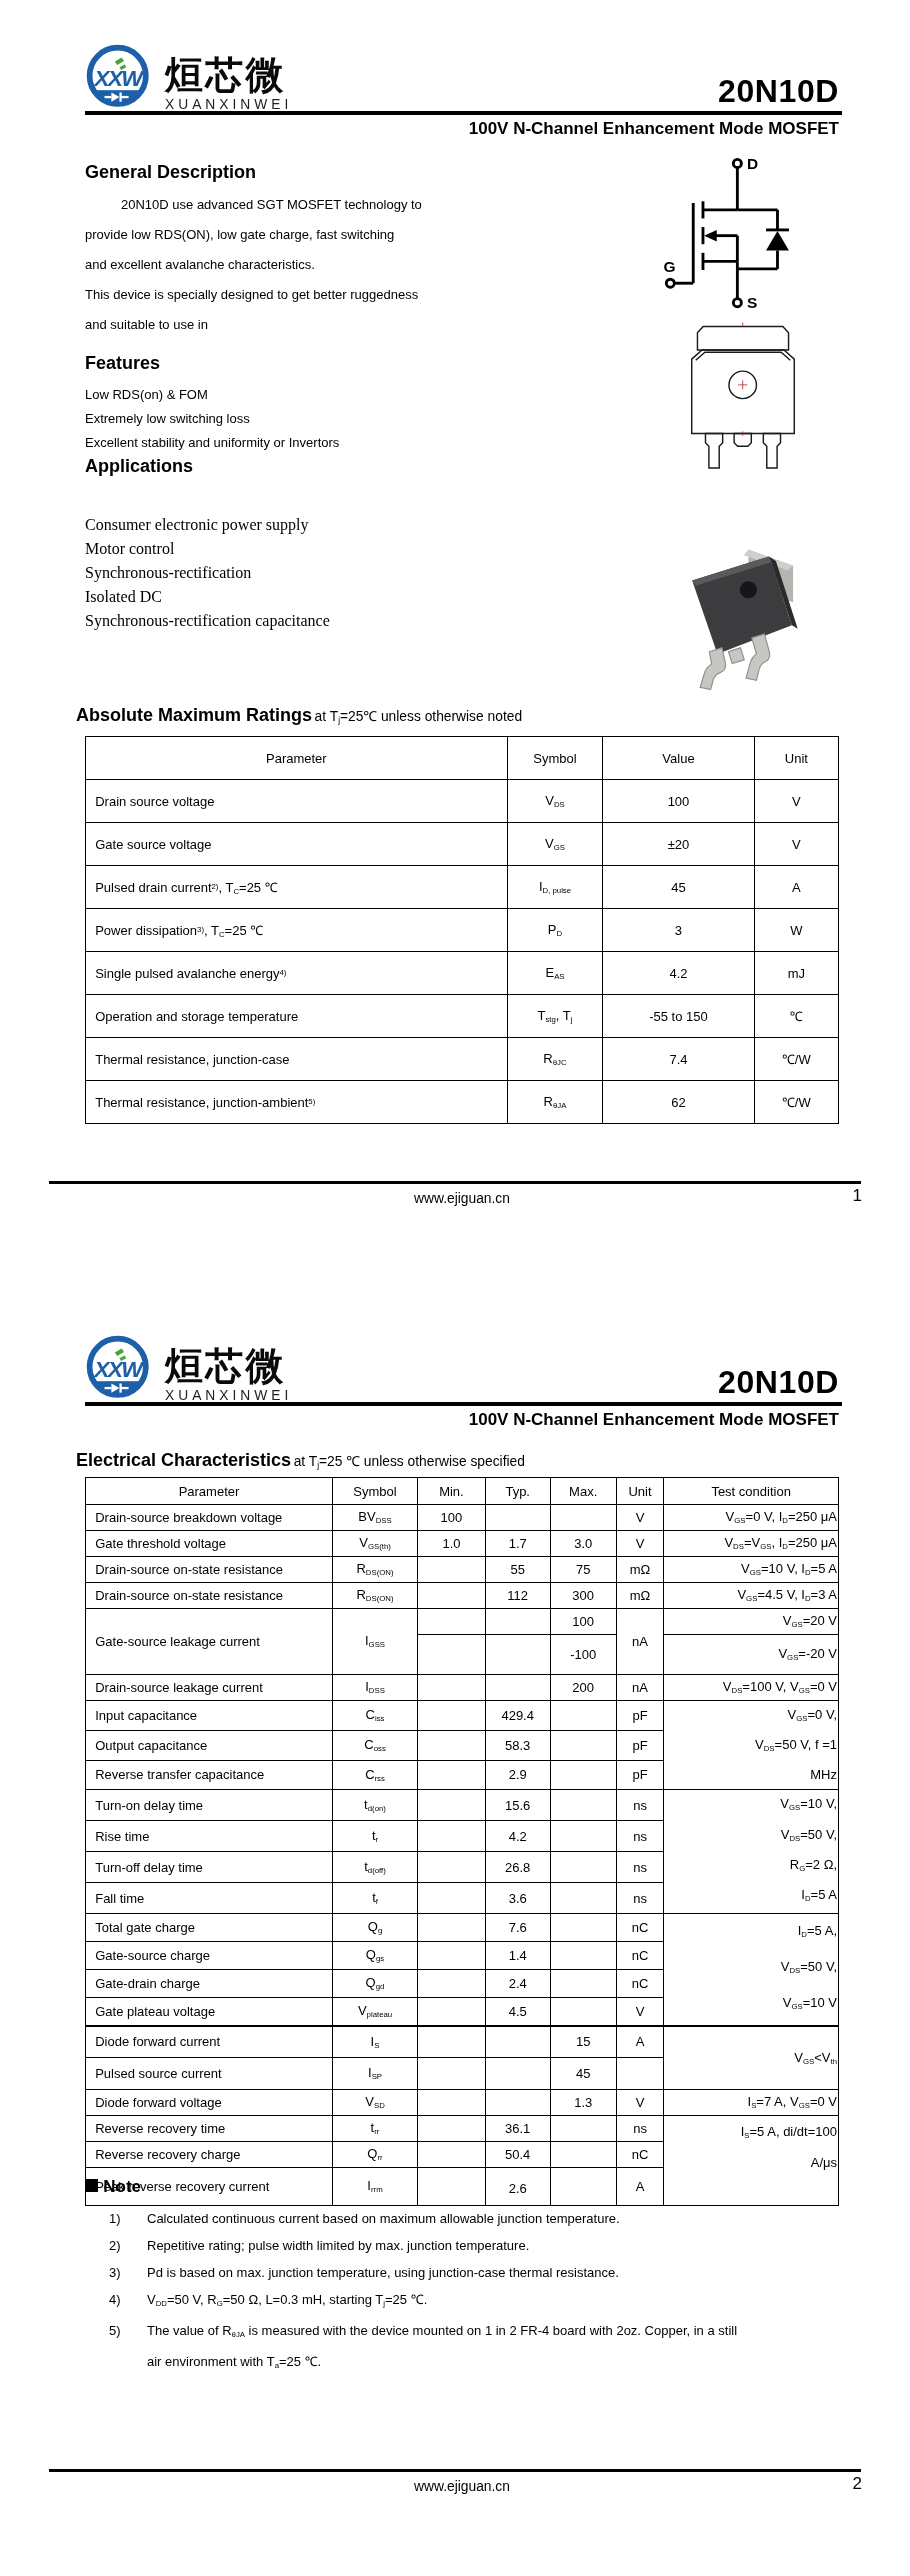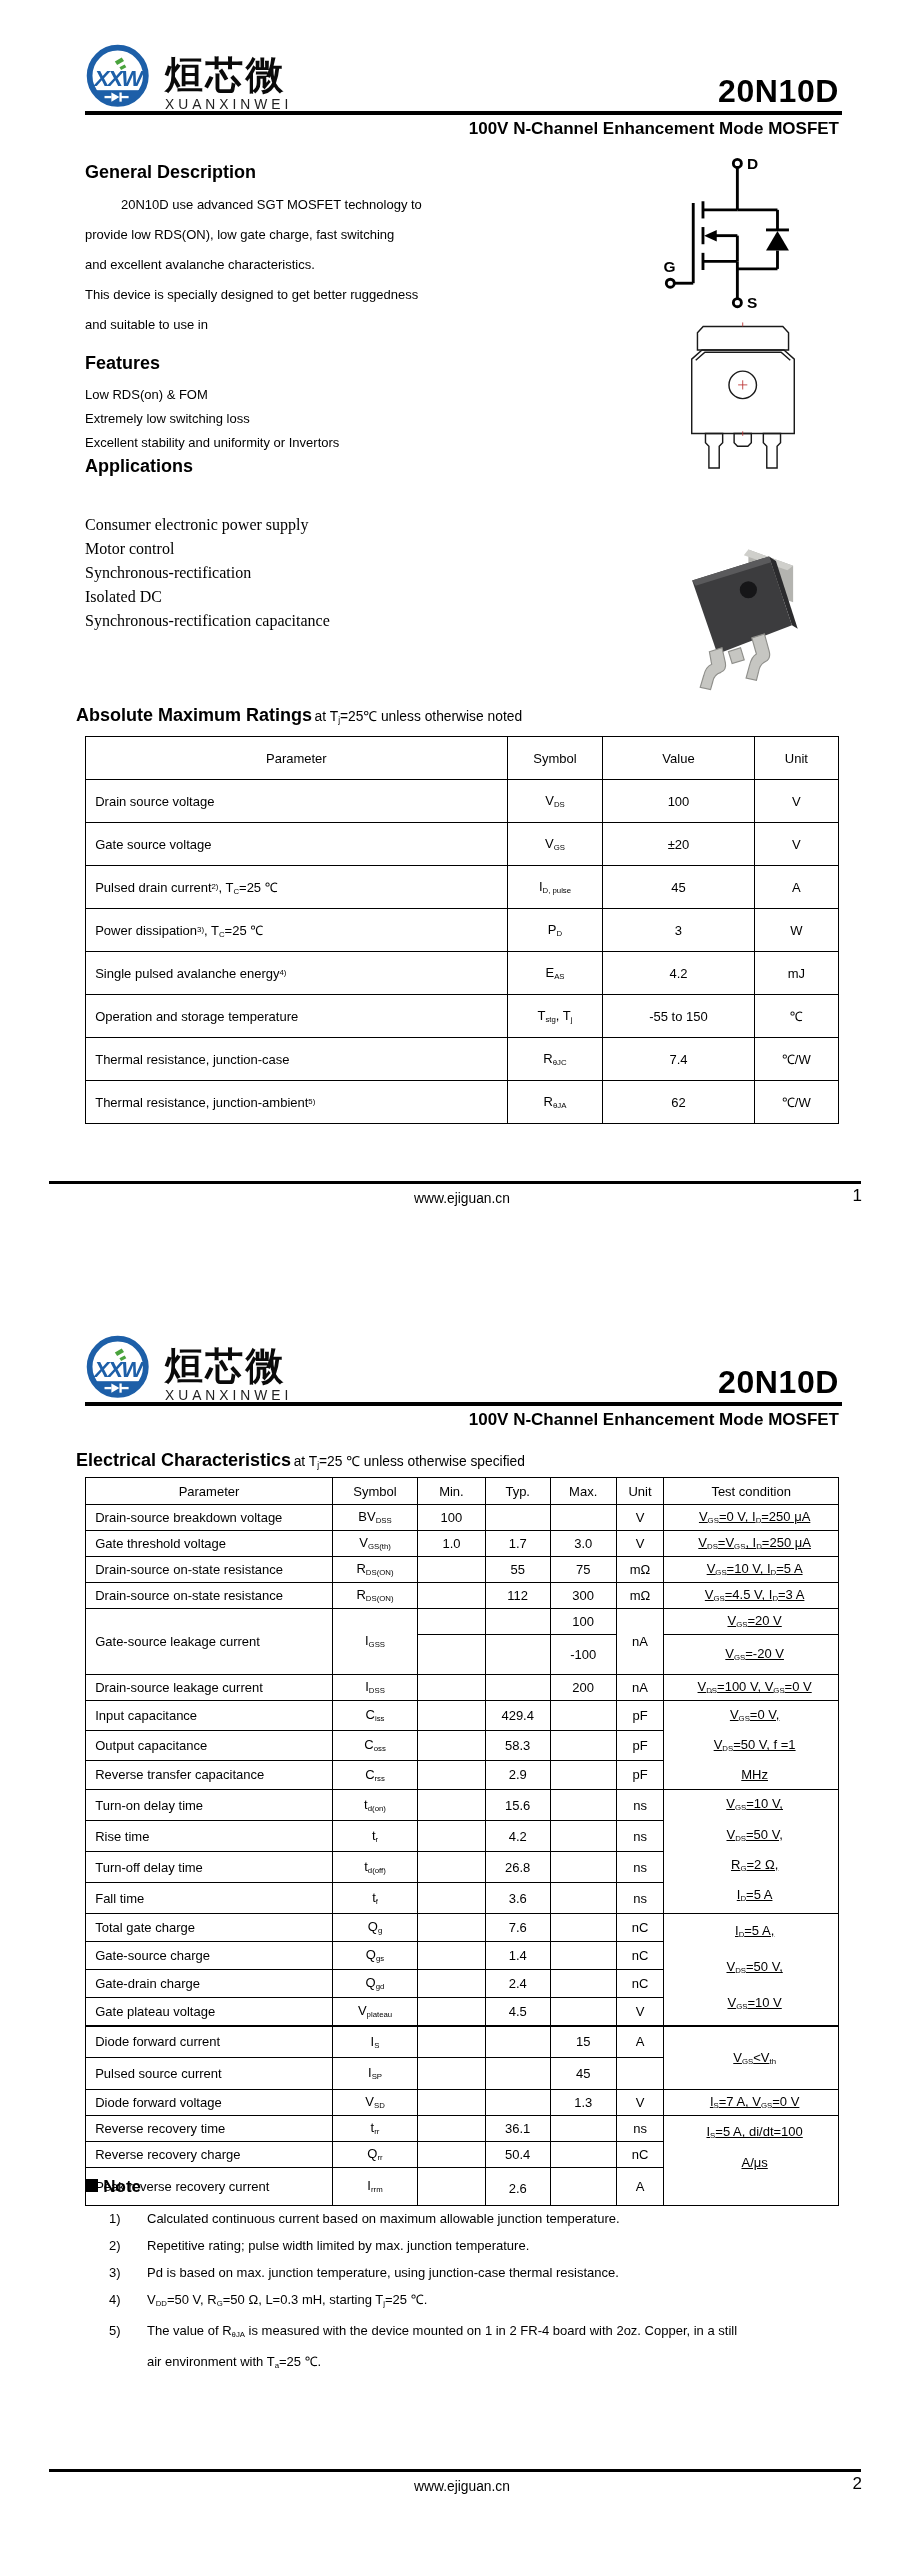--- a/index.html
+++ b/index.html
@@ -36,21 +36,21 @@
 
   
   .tbl-title{position:absolute;left:76px;}
   .tbl-title .big{font-size:18px;font-weight:bold;}
   .tbl-title .small{font-size:13.8px;font-weight:normal;}
   table{border-collapse:collapse;table-layout:fixed;}
   td{border:1.1px solid #000;font-size:13px;vertical-align:middle;overflow:hidden;}
   td.hc{font-weight:normal;text-align:center;}
   td.p{text-align:left;padding-left:9.2px;}
   td.c{text-align:center;}
-  td.t{text-align:center;padding-left:8px;text-decoration:underline;}
+  td.t{text-align:right;padding-left:8px;}
   .abs-table{position:absolute;left:85px;top:736px;width:754px;}
   .abs-table tr{height:43px;}
   .abs-table tr.hrow{height:43px;}
   .el-table{position:absolute;left:85px;top:189px;width:754px;}
   .el-table tr{height:26px;}
   .el-table tr.hrow{height:27px;}
   .el-table tr.r-igssb{height:40px;}
   .el-table tr.r-is,.el-table tr.r-isp{height:32px;}
   .el-table tr.r-irrm{height:38px;}
   .el-table tr.sep td{border-top:2.3px solid #000;}

